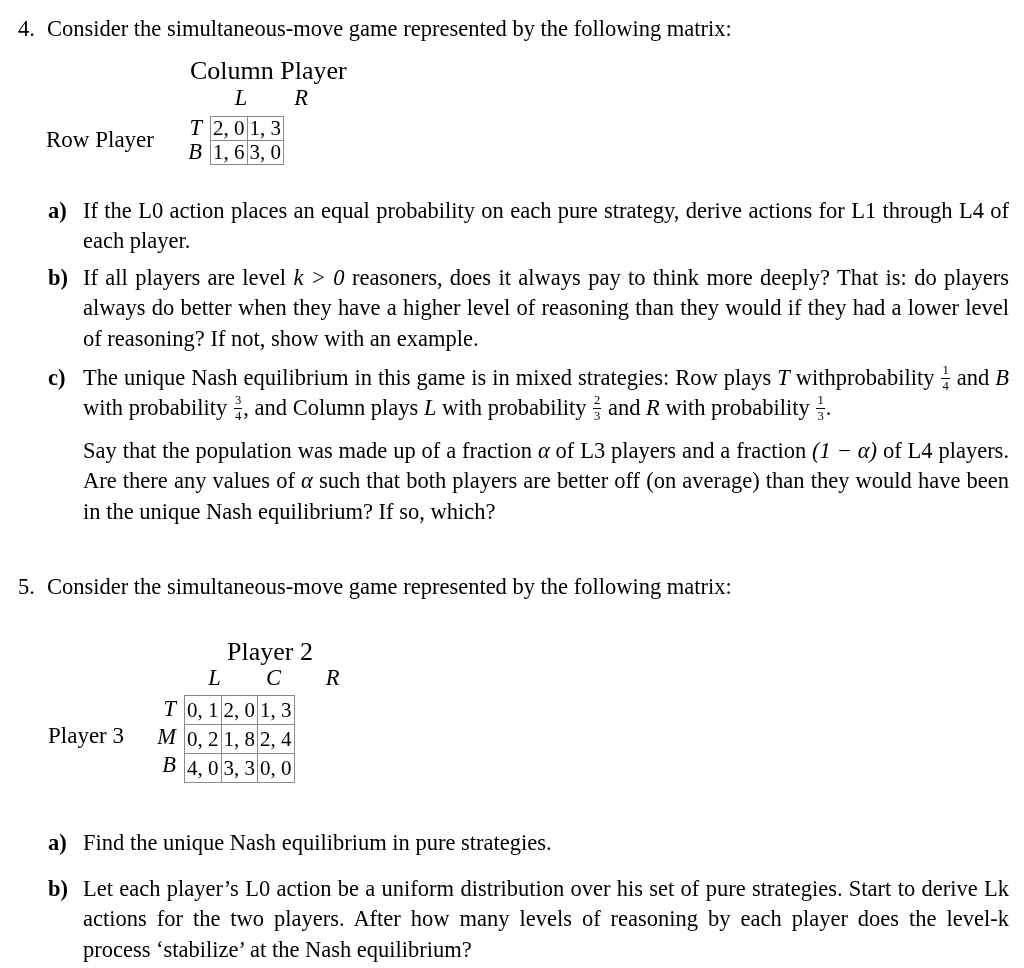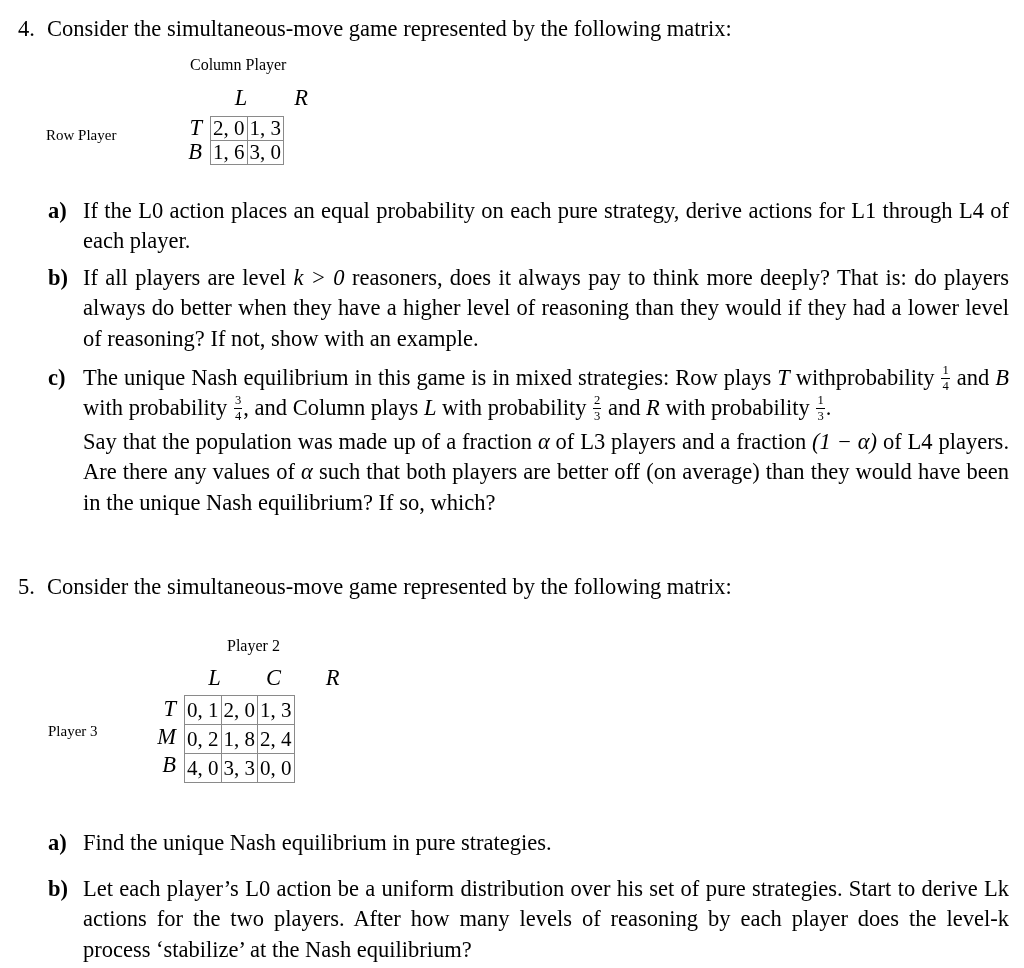--- a/index.html
+++ b/index.html
@@ -66,21 +66,21 @@
   .part-body {
     flex: 1 1 auto;
     text-align: justify;
     text-justify: inter-word;
     hyphens: none;
   }
   .part-body p {
     margin: 0;
   }
   .part-body p + p {
-    margin-top: 3px;
+    margin-top: 12px;
   }
   .part-body p:last-child {
     text-align-last: left;
   }
   .lastline-left {
     text-align-last: left;
   }
 
   i.mathit, .mathit {
     font-family: "Liberation Serif", "DejaVu Serif", serif;
@@ -110,26 +110,26 @@
 
   
   .matrix-block {
     position: absolute;
     font-size: 22.5px;
   }
 
   .mtx-title {
     position: absolute;
     white-space: nowrap;
-    font-size: 16px;
+    font-size: 26px;
   }
   .mtx-rowlabel-outer {
     position: absolute;
     white-space: nowrap;
-    font-size: 15px;
+    font-size: 23px;
   }
   .mtx-collabel {
     position: absolute;
     white-space: nowrap;
     font-style: italic;
     font-size: 22.5px;
     text-align: center;
   }
   .mtx-rowlabel {
     position: absolute;

